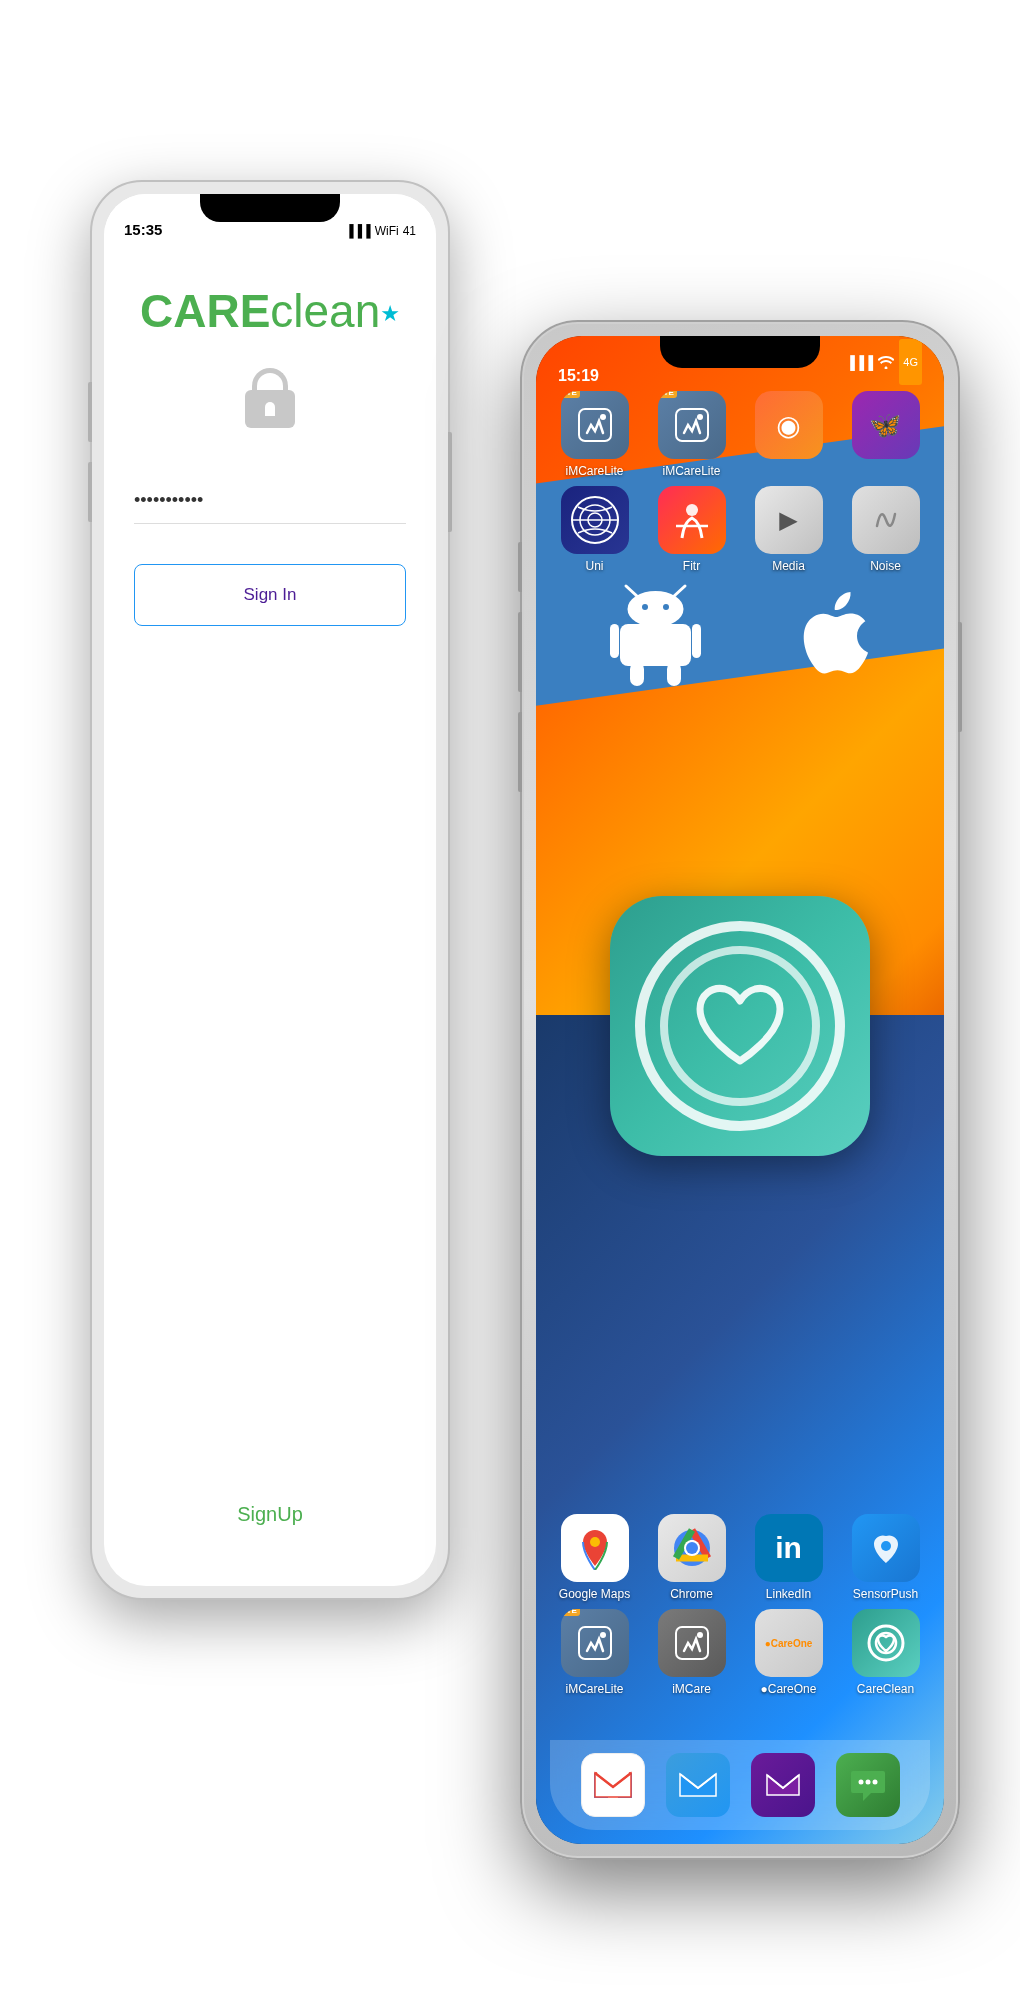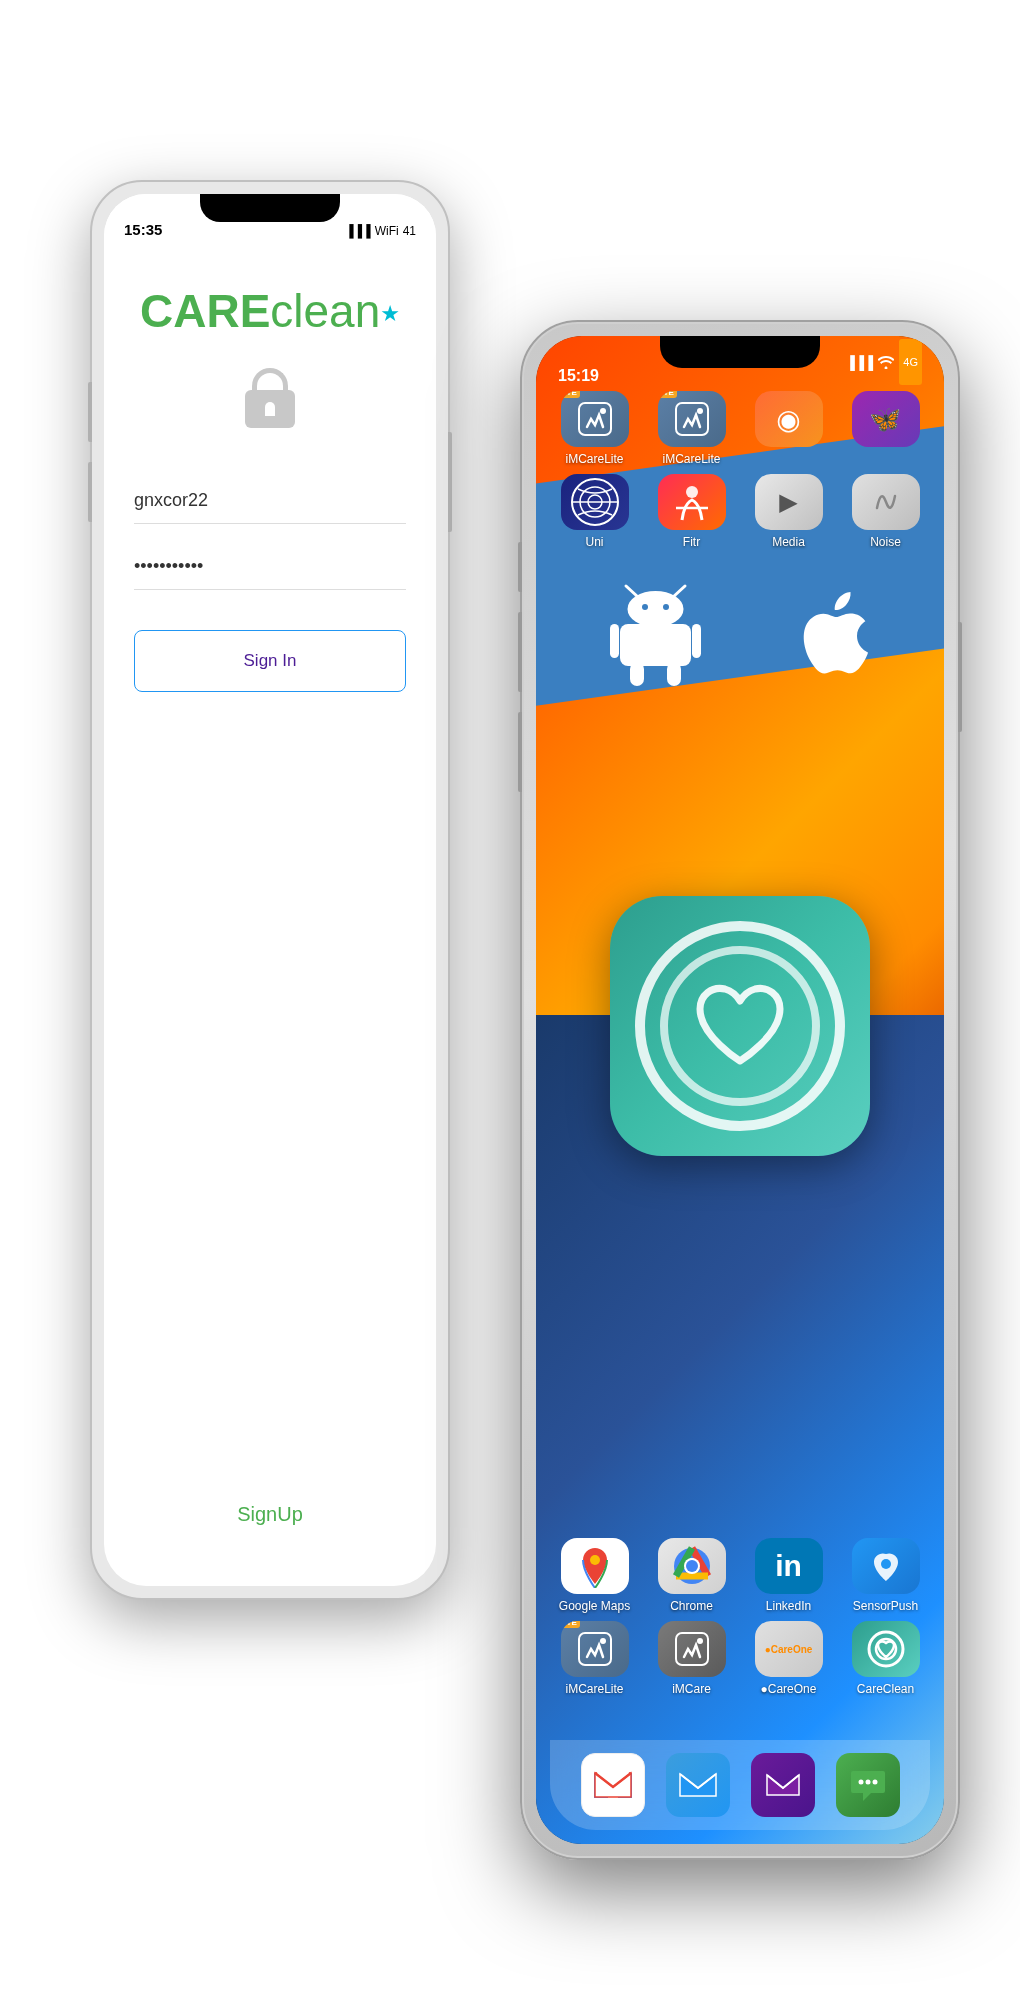--- a/index.html
+++ b/index.html
@@ -355,21 +355,21 @@
 
     .app-icon {
       display: flex;
       flex-direction: column;
       align-items: center;
       width: 90px;
     }
 
     .app-icon-img {
       width: 68px;
-      height: 56px;
+      height: 68px;
       border-radius: 16px;
       margin-bottom: 5px;
       display: flex;
       align-items: center;
       justify-content: center;
       font-size: 28px;
       position: relative;
       overflow: hidden;
     }
 
@@ -570,21 +570,20 @@
           </span>
         </div>
 
         <div class="lock-icon">
           <div class="lock-shackle"></div>
           <div class="lock-body">
             <div class="lock-keyhole"></div>
           </div>
         </div>
 
-        <input class="login-field" type="text" value="gnxcor22" style="">
 
         <input class="login-field" type="password" value="12345678901" placeholder="••••••••••" style="">
 
         <div class="signin-btn">Sign In</div>
 
         <div class="signup-link">SignUp</div>
       </div>
     </div>
   </div>
 

